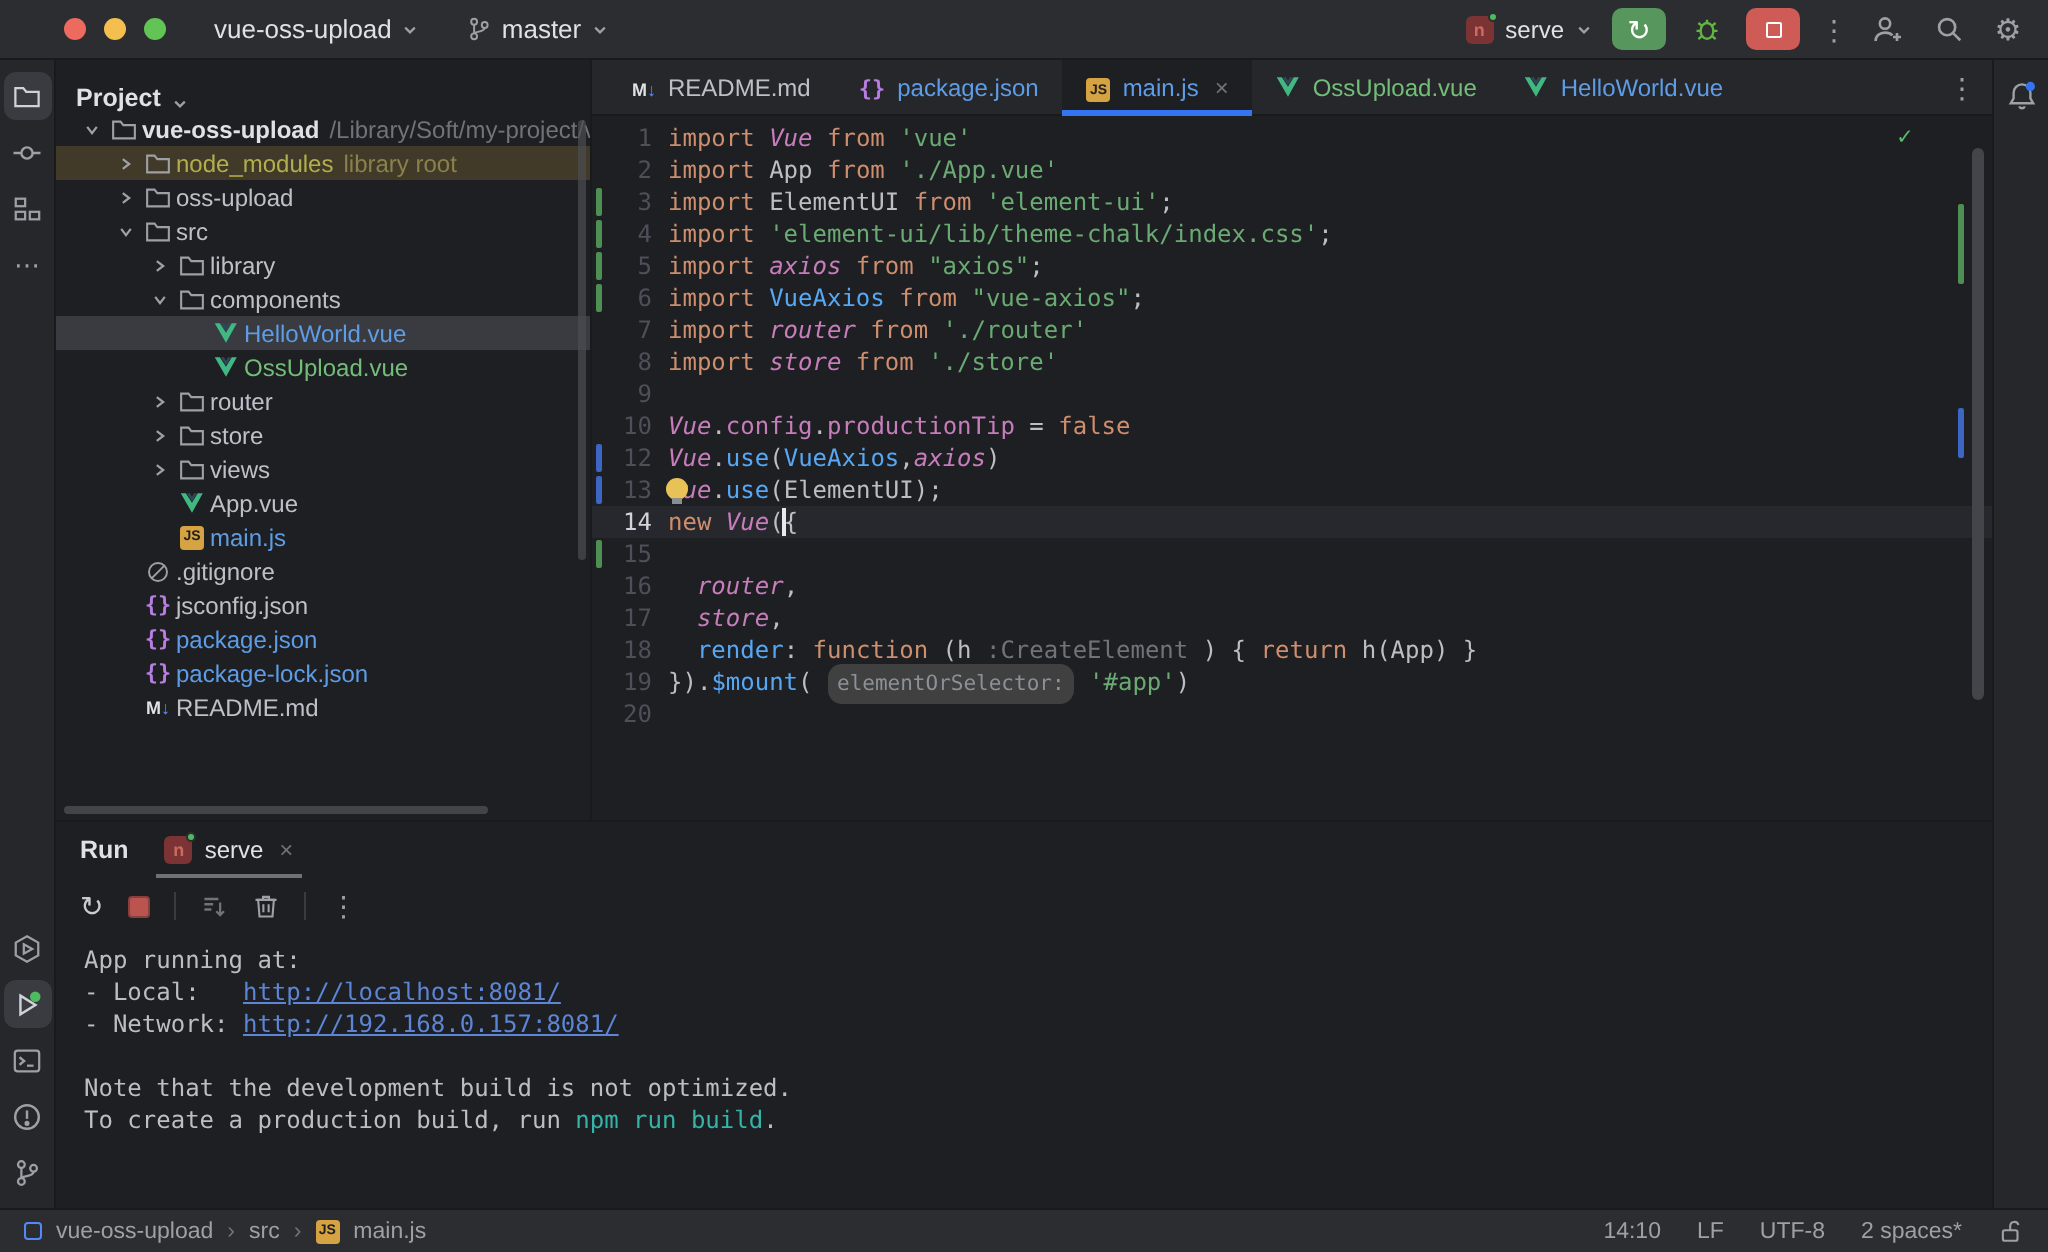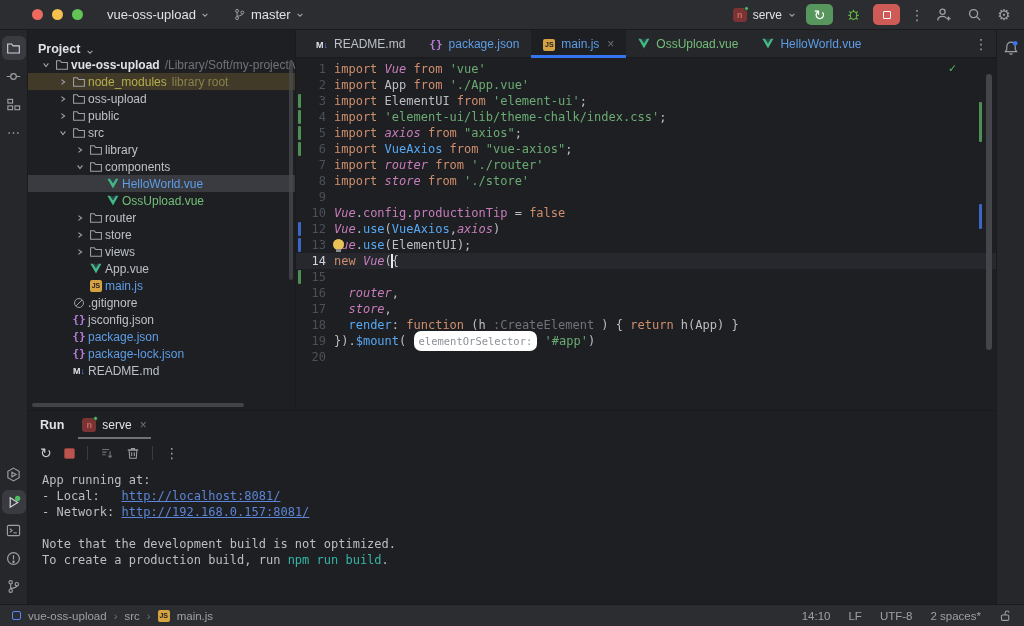--- a/index.html
+++ b/index.html
@@ -86,21 +86,21 @@
     font:12px/16px "DejaVu Sans Mono",monospace; padding-top:3px; }
   .code-line { height:16px; position:relative; white-space:pre; display:flex; }
   .code-line.current { background:#26282e; }
   .gutter-bar { position:absolute; left:2px; top:1px; bottom:1px; width:3px; border-radius:1px; }
   .gutter-bar.green { background:#4e8f53; } .gutter-bar.blue { background:#3b66c4; }
   .lnum { width:30px; flex:0 0 30px; text-align:right; color:#4b5059; padding-right:0; }
   .code-line.current .lnum { color:#d1d4da; }
   .lcontent { padding-left:8px; position:relative; }
   .kw{color:#cf8e6d;} .str{color:#6aab73;} .id{color:#bcbec4;} .gv{color:#c77dbb;font-style:italic;}
   .fn{color:#56a8f5;} .pr{color:#c77dbb;} .cm{color:#7a7e85;} .in{color:#6f737a;}
-  .pill { background:#ffffff; color:#8c9097; border-radius:7px; padding:4px 5px; font-size:10.5px; }
+  .pill { background:#404040; color:#8c9097; border-radius:7px; padding:4px 5px; font-size:10.5px; }
   .caret { position:absolute; width:1.5px; height:14px; top:1px; background:#e8e9eb; }
   .bulb { position:absolute; top:2px; width:11px; height:11px; border-radius:50%;
     background:#e8c257; z-index:2; }
   .bulb::after { content:""; position:absolute; left:3px; bottom:-2px; width:5px; height:3px; background:#8a8d92; }
   .ed-check { position:absolute; top:2px; right:40px; color:#57bd66; font-size:12px; font-weight:bold; }
   .ed-scrollbar { position:absolute; right:4px; top:16px; width:6px; height:276px; background:#43454a; border-radius:3px; }
   .ed-mark { position:absolute; right:14px; width:3px; border-radius:1px; }
   .ed-mark.green { top:44px; height:40px; background:#4e8f53; }
   .ed-mark.blue { top:146px; height:25px; background:#3b66c4; }
 
@@ -309,33 +309,20 @@
                   <svg width="8" height="8" viewBox="0 0 10 10" fill="none" stroke="#9da0a6" stroke-width="1.4">
                     <polyline points="3,2 7,5 3,8"></polyline>
                   </svg>
                 </span>
                 <span class="t-icon">
                   <svg width="14" height="14" viewBox="0 0 16 16" fill="none" stroke="#9da0a6" stroke-width="1.2">
                     <path d="M1.8 3.2h4.2l1.6 2h6.6v7.6H1.8z"></path>
                   </svg>
                 </span>
                 <span class="t-label ">oss-upload</span>
-              </div>
-              <div class="tree-row" style="padding-left: 27px;">
-                <span class="t-chev">
-                  <svg width="8" height="8" viewBox="0 0 10 10" fill="none" stroke="#9da0a6" stroke-width="1.4">
-                    <polyline points="3,2 7,5 3,8"></polyline>
-                  </svg>
-                </span>
-                <span class="t-icon">
-                  <svg width="14" height="14" viewBox="0 0 16 16" fill="none" stroke="#9da0a6" stroke-width="1.2">
-                    <path d="M1.8 3.2h4.2l1.6 2h6.6v7.6H1.8z"></path>
-                  </svg>
-                </span>
-                <span class="t-label ">public</span>
               </div>
               <div class="tree-row" style="padding-left: 27px;">
                 <span class="t-chev">
                   <svg width="8" height="8" viewBox="0 0 10 10" fill="none" stroke="#9da0a6" stroke-width="1.4" style="transform:rotate(90deg)">
                     <polyline points="3,2 7,5 3,8"></polyline>
                   </svg>
                 </span>
                 <span class="t-icon">
                   <svg width="14" height="14" viewBox="0 0 16 16" fill="none" stroke="#9da0a6" stroke-width="1.2">
                     <path d="M1.8 3.2h4.2l1.6 2h6.6v7.6H1.8z"></path>

